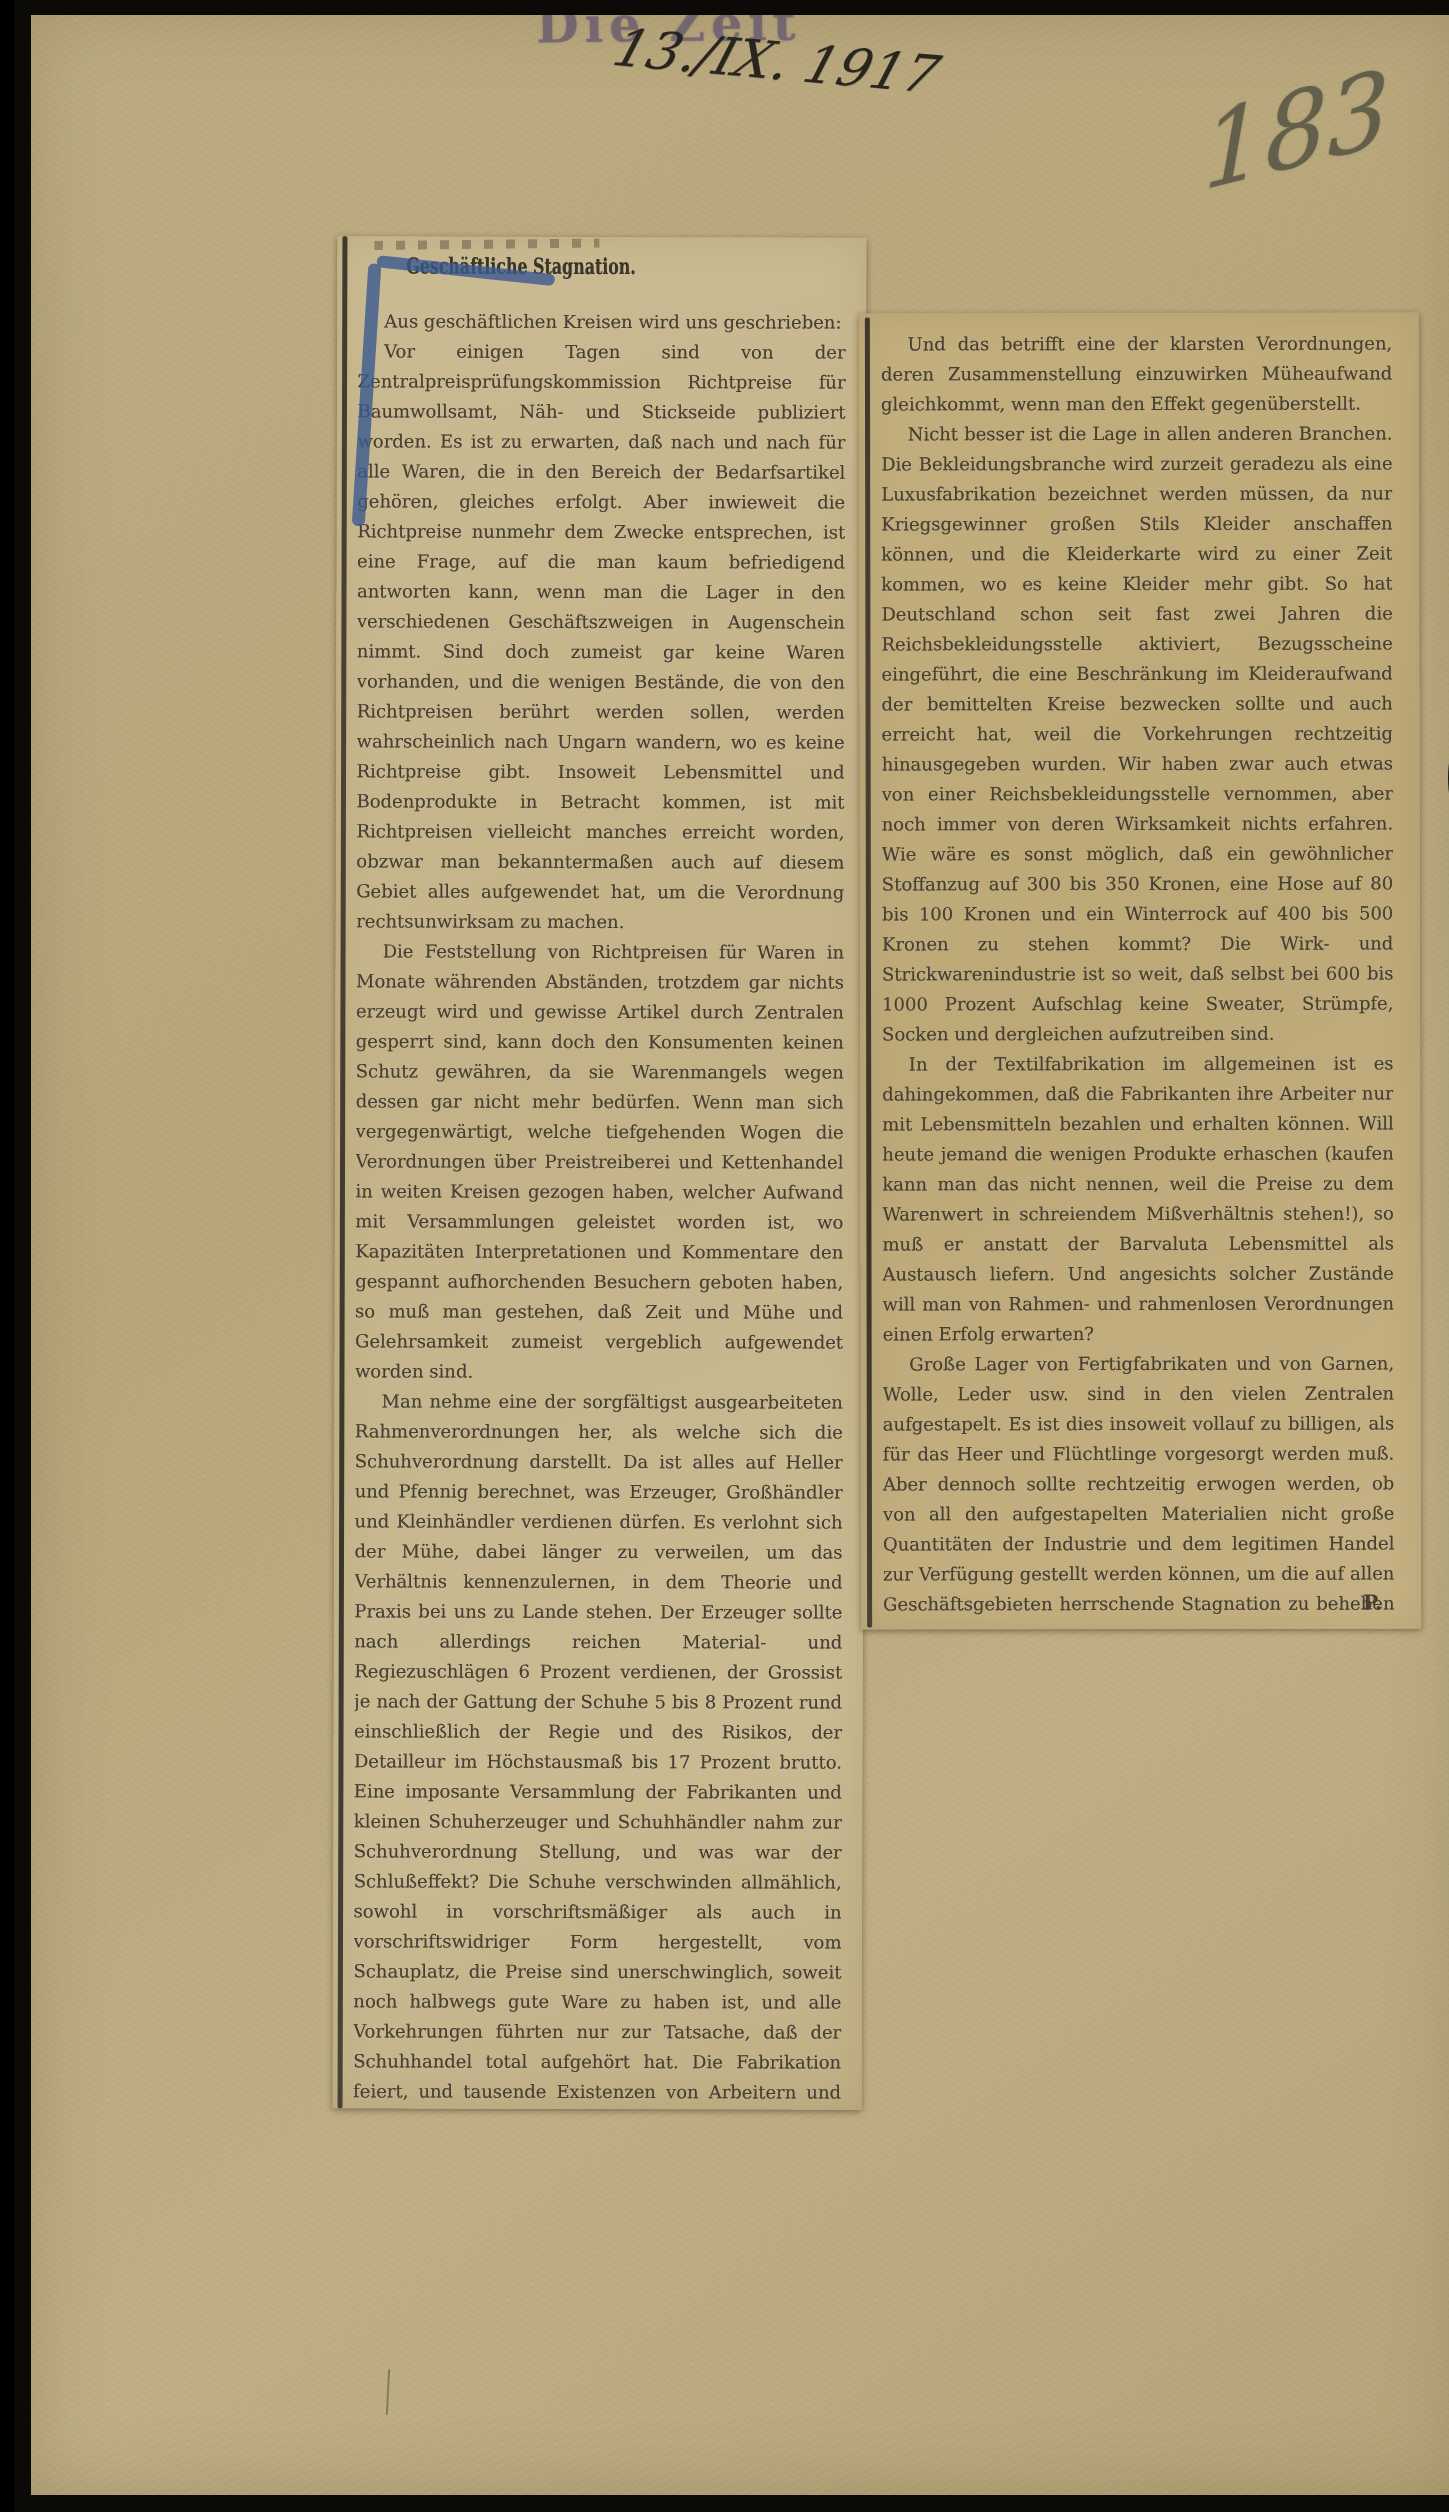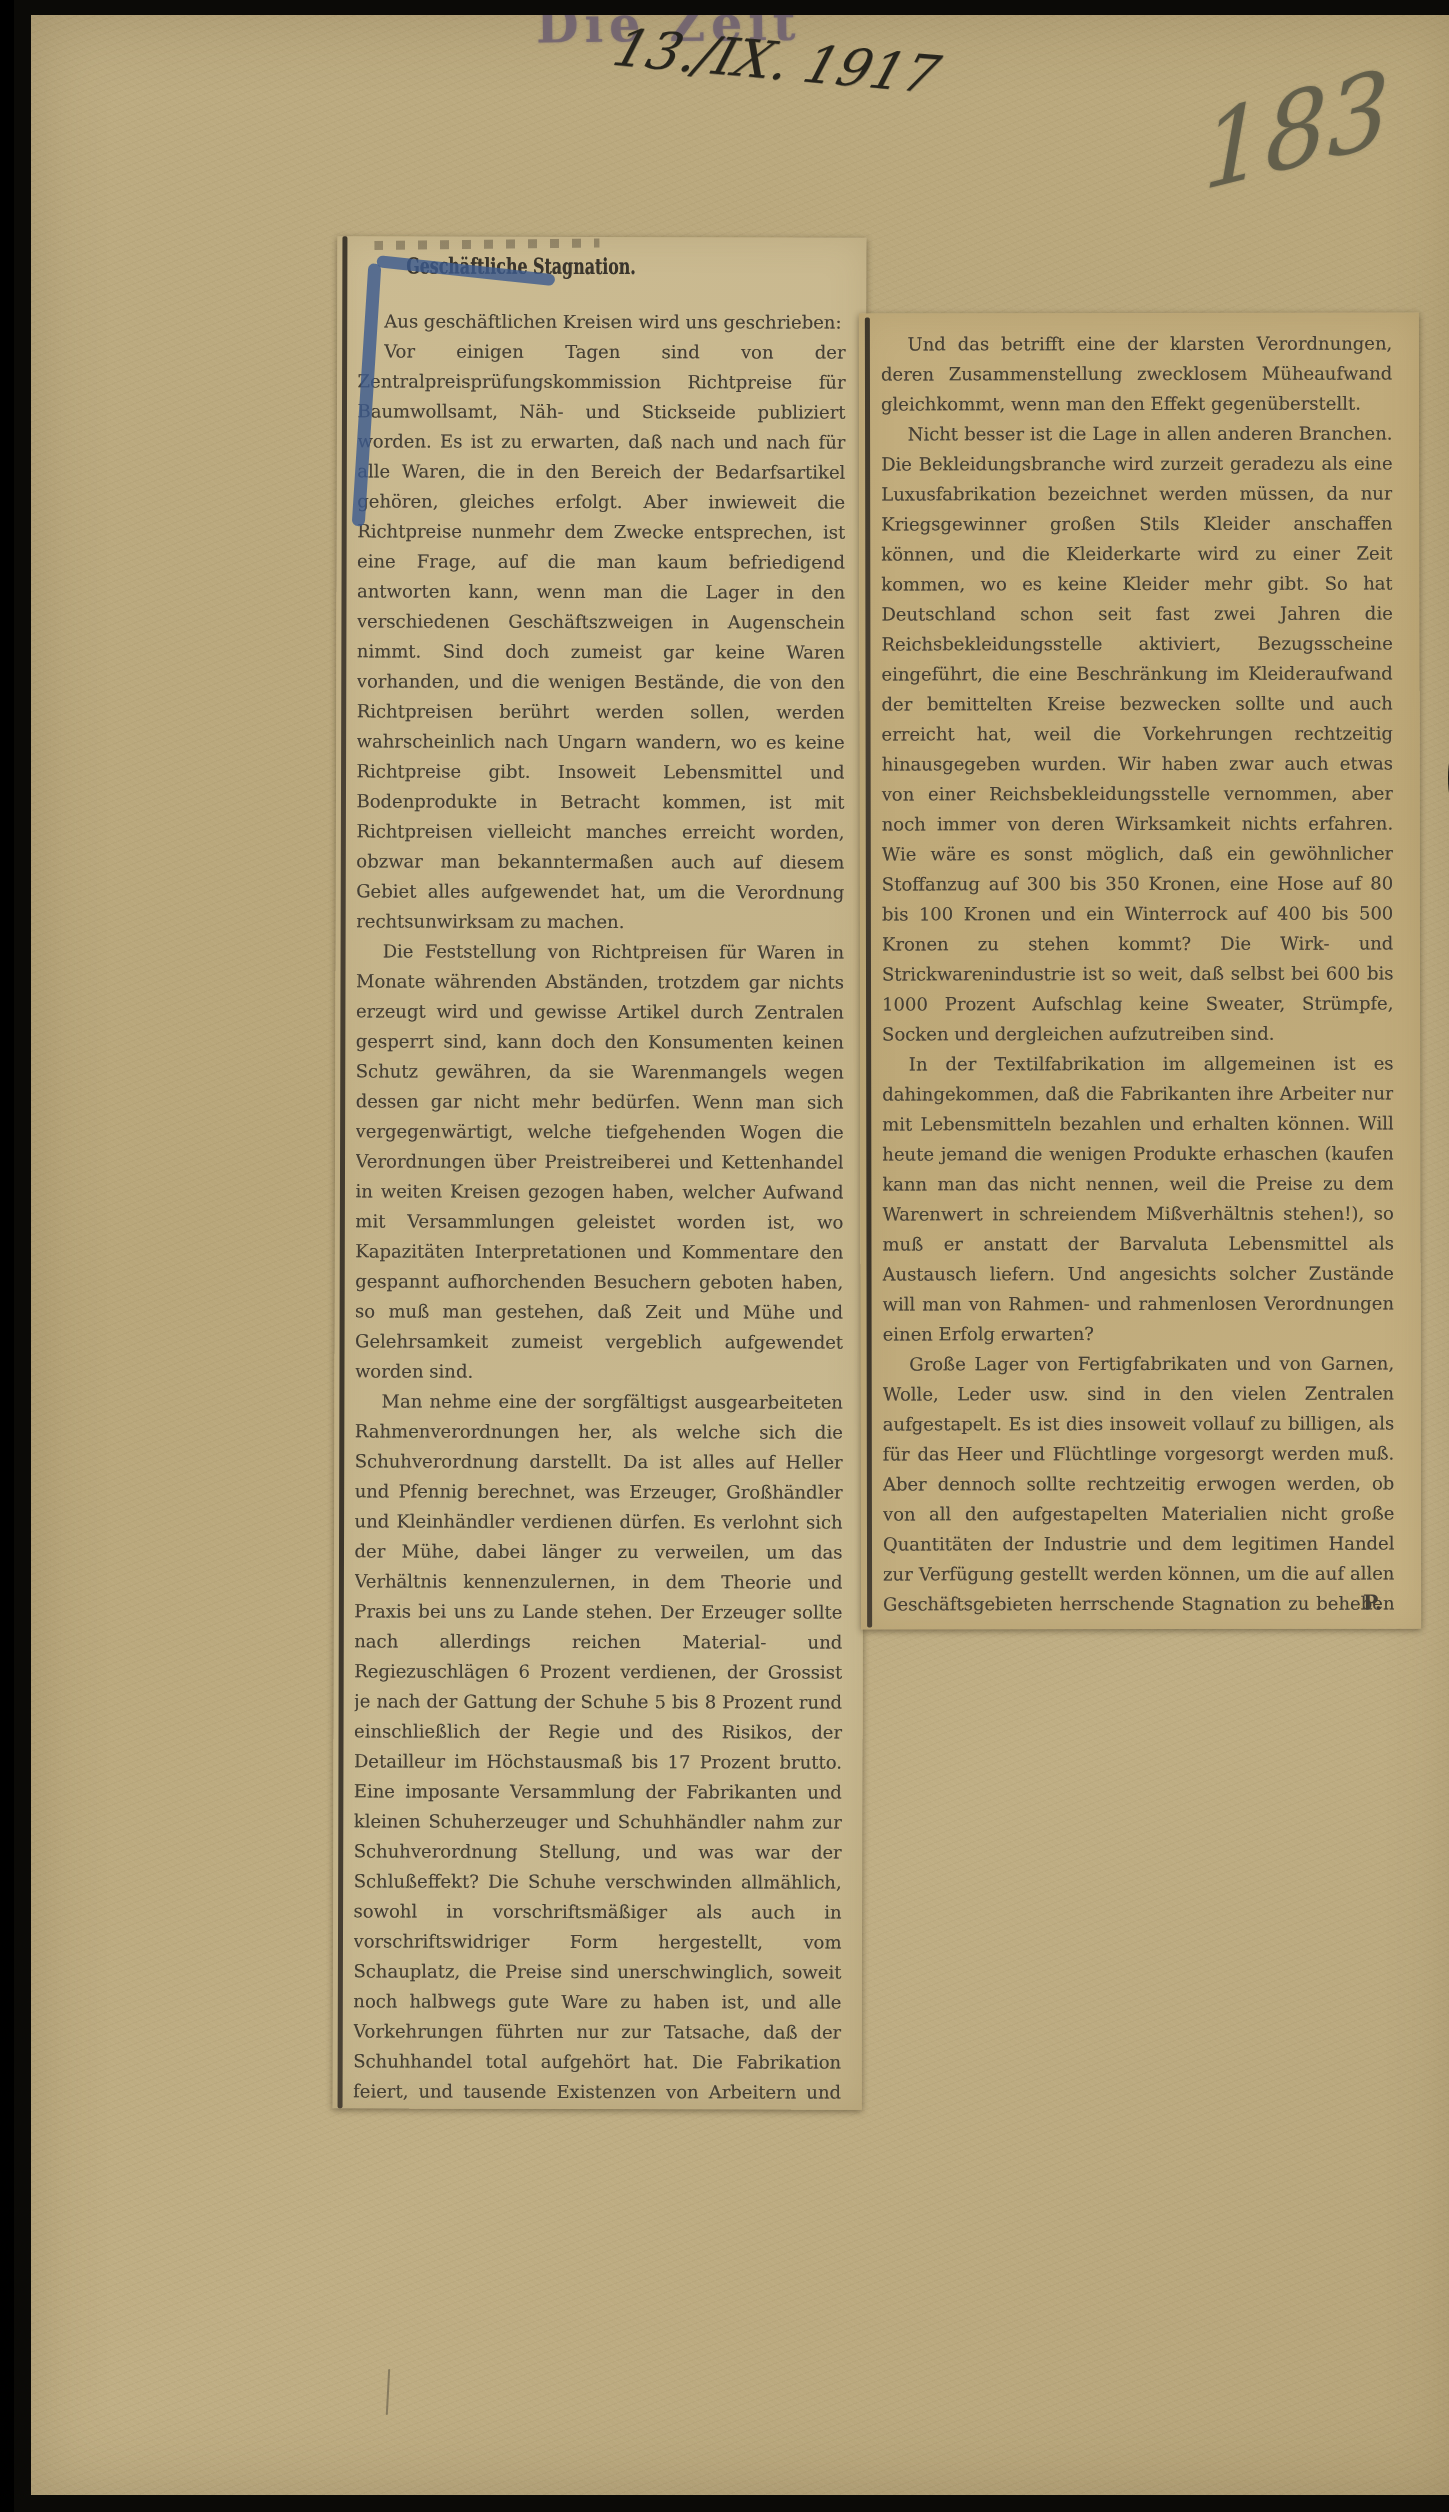--- a/index.html
+++ b/index.html
@@ -87,21 +87,21 @@
         <p class="para">Aus geschäftlichen Kreisen wird uns geschrieben:</p>
         <p class="para">Vor einigen Tagen sind von der Zentralpreisprüfungskommission Richtpreise für Baumwollsamt, Näh- und Stickseide publiziert worden. Es ist zu erwarten, daß nach und nach für alle Waren, die in den Bereich der Bedarfsartikel gehören, gleiches erfolgt. Aber inwieweit die Richtpreise nunmehr dem Zwecke entsprechen, ist eine Frage, auf die man kaum befriedigend antworten kann, wenn man die Lager in den verschiedenen Geschäftszweigen in Augenschein nimmt. Sind doch zumeist gar keine Waren vorhanden, und die wenigen Bestände, die von den Richtpreisen berührt werden sollen, werden wahrscheinlich nach Ungarn wandern, wo es keine Richtpreise gibt. Insoweit Lebensmittel und Bodenprodukte in Betracht kommen, ist mit Richtpreisen vielleicht manches erreicht worden, obzwar man bekanntermaßen auch auf diesem Gebiet alles aufgewendet hat, um die Verordnung rechtsunwirksam zu machen.</p>
         <p class="para">Die Feststellung von Richtpreisen für Waren in Monate währenden Abständen, trotzdem gar nichts erzeugt wird und gewisse Artikel durch Zentralen gesperrt sind, kann doch den Konsumenten keinen Schutz gewähren, da sie Warenmangels wegen dessen gar nicht mehr bedürfen. Wenn man sich vergegenwärtigt, welche tiefgehenden Wogen die Verordnungen über Preistreiberei und Kettenhandel in weiten Kreisen gezogen haben, welcher Aufwand mit Versammlungen geleistet worden ist, wo Kapazitäten Interpretationen und Kommentare den gespannt aufhorchenden Besuchern geboten haben, so muß man gestehen, daß Zeit und Mühe und Gelehrsamkeit zumeist vergeblich aufgewendet worden sind.</p>
         <p class="para">Man nehme eine der sorgfältigst ausgearbeiteten Rahmenverordnungen her, als welche sich die Schuhverordnung darstellt. Da ist alles auf Heller und Pfennig berechnet, was Erzeuger, Großhändler und Kleinhändler verdienen dürfen. Es verlohnt sich der Mühe, dabei länger zu verweilen, um das Verhältnis kennenzulernen, in dem Theorie und Praxis bei uns zu Lande stehen. Der Erzeuger sollte nach allerdings reichen Material- und Regiezuschlägen 6 Prozent verdienen, der Grossist je nach der Gattung der Schuhe 5 bis 8 Prozent rund einschließlich der Regie und des Risikos, der Detailleur im Höchstausmaß bis 17 Prozent brutto. Eine imposante Versammlung der Fabrikanten und kleinen Schuherzeuger und Schuhhändler nahm zur Schuhverordnung Stellung, und was war der Schlußeffekt? Die Schuhe verschwinden allmählich, sowohl in vorschriftsmäßiger als auch in vorschriftswidriger Form hergestellt, vom Schauplatz, die Preise sind unerschwinglich, soweit noch halbwegs gute Ware zu haben ist, und alle Vorkehrungen führten nur zur Tatsache, daß der Schuhhandel total aufgehört hat. Die Fabrikation feiert, und tausende Existenzen von Arbeitern und Angestellten wurden subsistenzlos, ungeachtet der geradezu meisterhaft konzipierten Schuhverordnung, die nur den Fehler hatte, insbesondere auf Grossisten und Kleinhändler mit der geradezu lächerlichen Gewinstzumutung so einzuwirken, daß sie es rentabler gefunden haben, die Hände in den Schoß zu legen.</p>
       </div>
   </div>
 
   <div class="clip clip-right">
     <div class="col-rule rule-right"></div>
     <div class="col-body body-right">
-        <p class="para">Und das betrifft eine der klarsten Verordnungen, deren Zusammenstellung zwecklosem Müheaufwand gleichkommt, wenn man den Effekt gegenüberstellt.</p>
+        <p class="para">Und das betrifft eine der klarsten Verordnungen, deren Zusammenstellung einzuwirken Müheaufwand gleichkommt, wenn man den Effekt gegenüberstellt.</p>
         <p class="para">Nicht besser ist die Lage in allen anderen Branchen. Die Bekleidungsbranche wird zurzeit geradezu als eine Luxusfabrikation bezeichnet werden müssen, da nur Kriegsgewinner großen Stils Kleider anschaffen können, und die Kleiderkarte wird zu einer Zeit kommen, wo es keine Kleider mehr gibt. So hat Deutschland schon seit fast zwei Jahren die Reichsbekleidungsstelle aktiviert, Bezugsscheine eingeführt, die eine Beschränkung im Kleideraufwand der bemittelten Kreise bezwecken sollte und auch erreicht hat, weil die Vorkehrungen rechtzeitig hinausgegeben wurden. Wir haben zwar auch etwas von einer Reichsbekleidungsstelle vernommen, aber noch immer von deren Wirksamkeit nichts erfahren. Wie wäre es sonst möglich, daß ein gewöhnlicher Stoffanzug auf 300 bis 350 Kronen, eine Hose auf 80 bis 100 Kronen und ein Winterrock auf 400 bis 500 Kronen zu stehen kommt? Die Wirk- und Strickwarenindustrie ist so weit, daß selbst bei 600 bis 1000 Prozent Aufschlag keine Sweater, Strümpfe, Socken und dergleichen aufzutreiben sind.</p>
         <p class="para">In der Textilfabrikation im allgemeinen ist es dahingekommen, daß die Fabrikanten ihre Arbeiter nur mit Lebensmitteln bezahlen und erhalten können. Will heute jemand die wenigen Produkte erhaschen (kaufen kann man das nicht nennen, weil die Preise zu dem Warenwert in schreiendem Mißverhältnis stehen!), so muß er anstatt der Barvaluta Lebensmittel als Austausch liefern. Und angesichts solcher Zustände will man von Rahmen- und rahmenlosen Verordnungen einen Erfolg erwarten?</p>
         <p class="para">Große Lager von Fertigfabrikaten und von Garnen, Wolle, Leder usw. sind in den vielen Zentralen aufgestapelt. Es ist dies insoweit vollauf zu billigen, als für das Heer und Flüchtlinge vorgesorgt werden muß. Aber dennoch sollte rechtzeitig erwogen werden, ob von all den aufgestapelten Materialien nicht große Quantitäten der Industrie und dem legitimen Handel zur Verfügung gestellt werden können, um die auf allen Geschäftsgebieten herrschende Stagnation zu beheben und die Existenz von Tausenden von Arbeitern und Angestellten zu erleichtern.</p>
       </div>
     <div class="signature">P.</div>
   </div>
 
   <div class="edge edge-top"></div>
   <div class="edge edge-left"></div>
   <div class="edge edge-bottom"></div>

